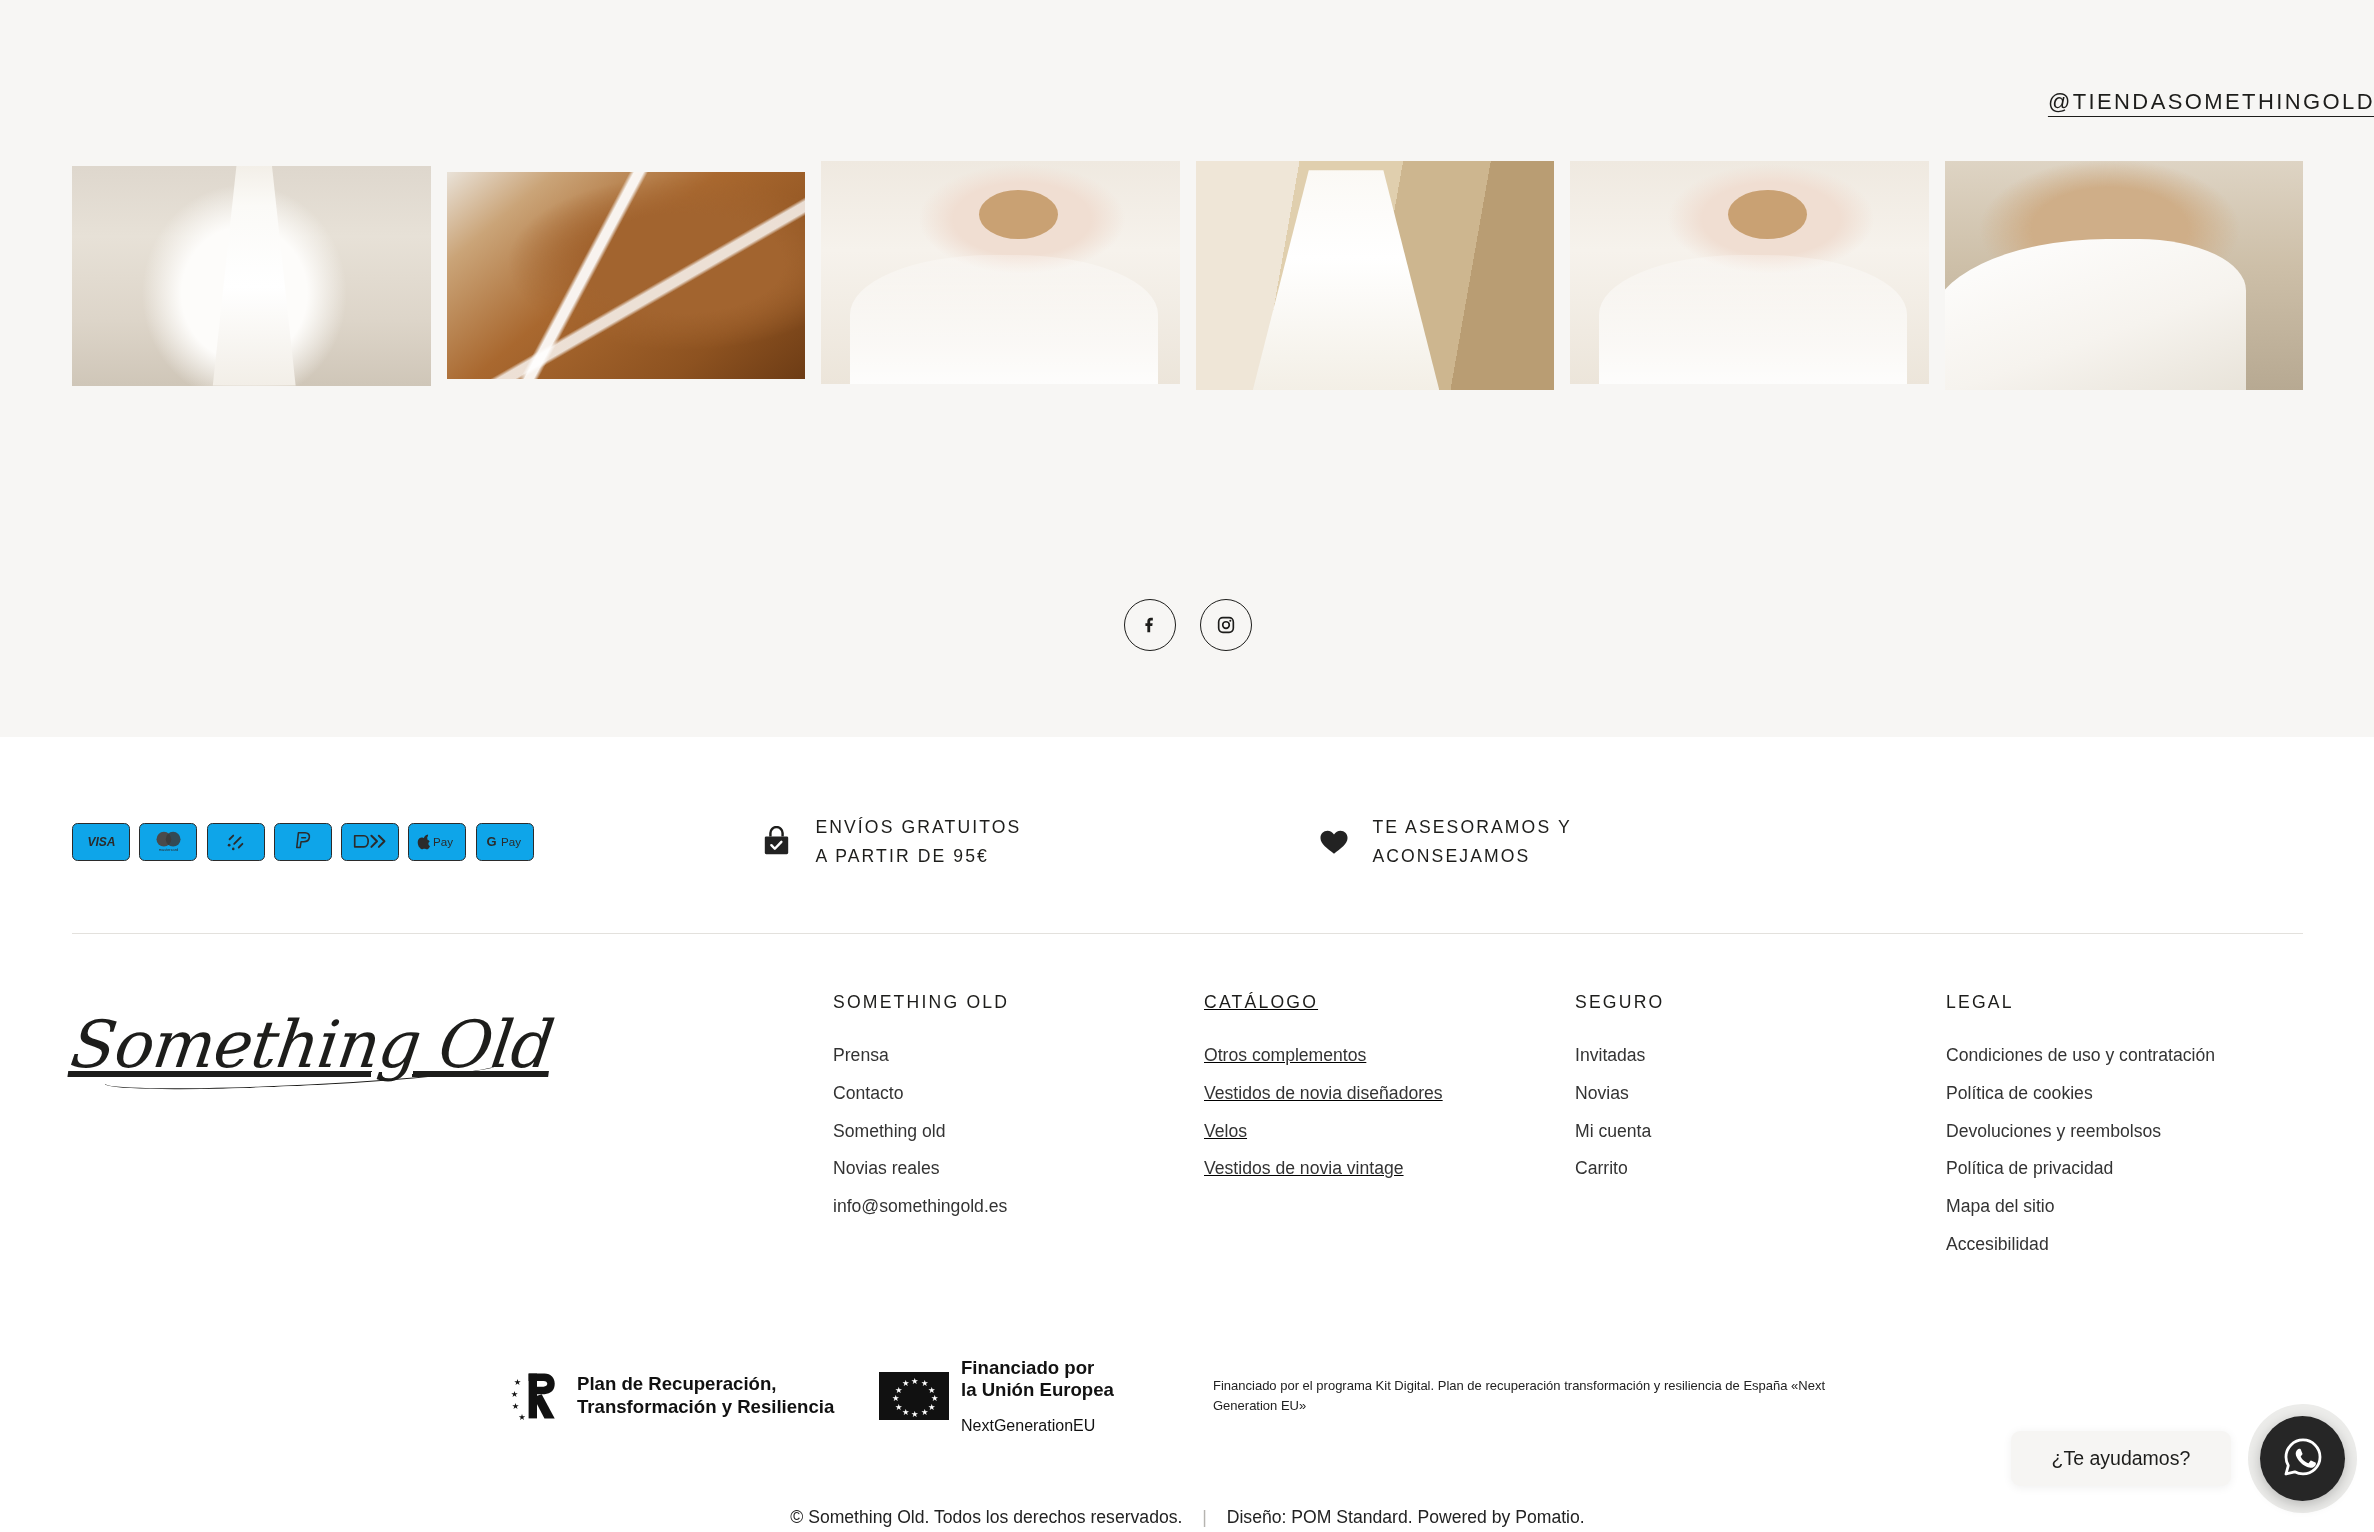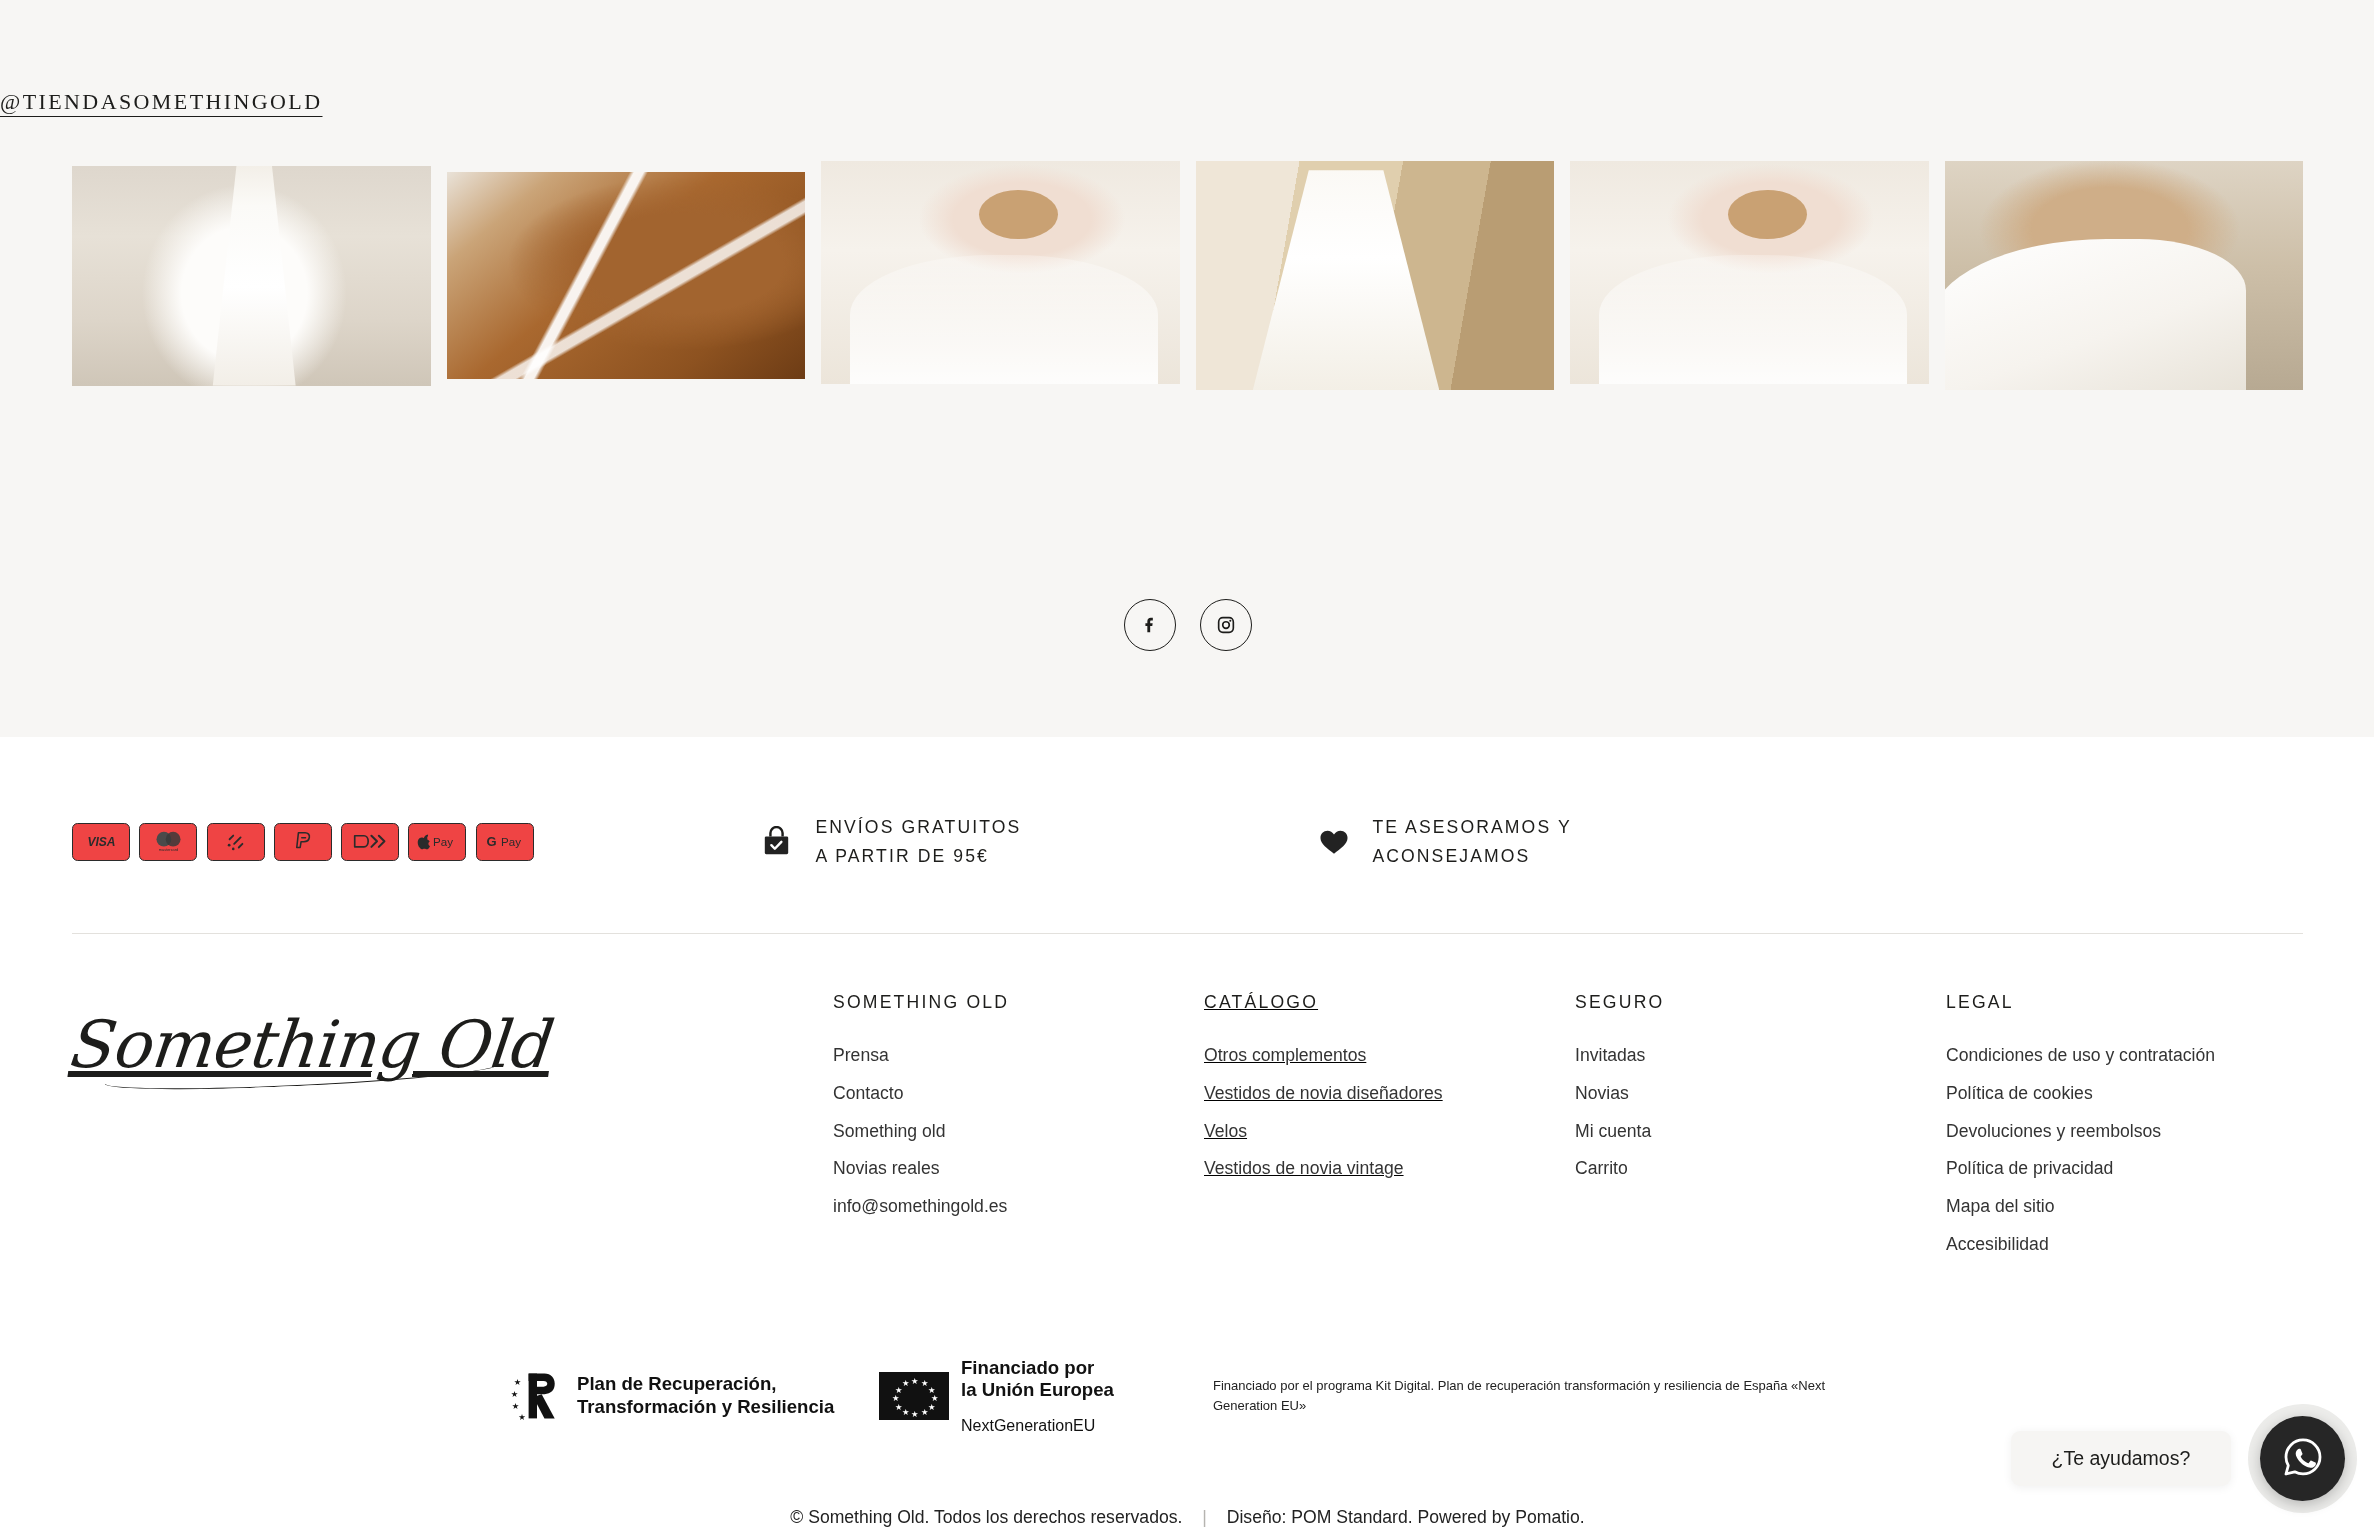--- a/index.html
+++ b/index.html
@@ -13,21 +13,21 @@
   }
   .page { position: relative; width: 2375px; height: 1532px; }
 
   
   .insta-section {
     background: #f7f6f4;
     height: 737px;
     width: 100%;
     padding-top: 89px;
   }
-  .insta-handle-wrap { text-align: left; font-family: Liberation Serif, serif; }
+  .insta-handle-wrap { text-align: right; }
   .insta-handle {
     display: inline-block;
     font-size: 22px;
     letter-spacing: 2.4px;
     color: #1d1d1b;
     text-decoration: underline;
     text-underline-offset: 6.5px;
     text-decoration-thickness: 1.4px;
     font-weight: 400;
     cursor: pointer;
@@ -131,21 +131,21 @@
     padding-top: 76px;
     padding-bottom: 63px;
     border-bottom: 0.9px solid #e3e1dd;
   }
   .paycards { display: flex; gap: 9.3px; width: 686px; }
   .paycard {
     width: 58px; height: 38px;
     border: 1.4px solid #2b2b2b;
     border-radius: 5.6px;
     display: flex; align-items: center; justify-content: center;
-    background: #ef4444;
+    background: #0ea5e9;
     cursor: pointer;
   }
   .paycard svg { display: block; }
 
   .badge { display: flex; align-items: center; gap: 20.4px; }
   .badge-1 { width: 557px; }
   .badge-2 { width: 575px; }
   .badge-3 { flex: 1; }
   .badge-ico { width: 37px; display: flex; justify-content: center; }
   .badge-txt {

